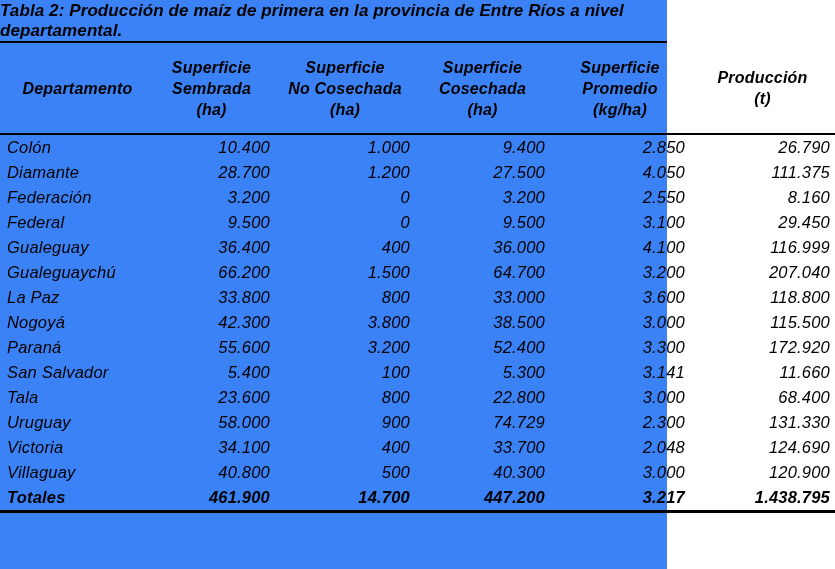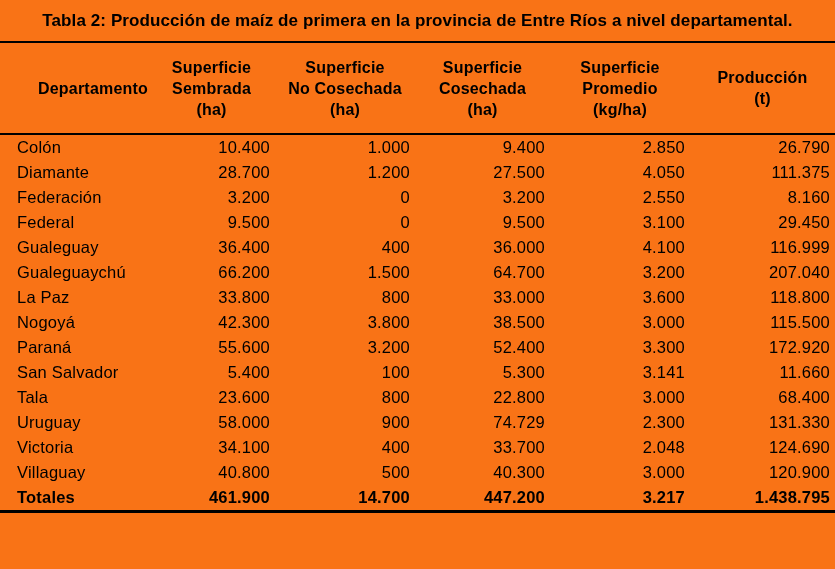--- a/index.html
+++ b/index.html
@@ -8,23 +8,24 @@
     background: #ffffff;
   }
   body {
     width: 835px;
     height: 569px;
     overflow: hidden;
     font-family: "Liberation Sans", sans-serif;
     color: #000000;
   }
   .page {
-    width: 835px;
+    width: 667px;
     height: 569px;
-    background: #f97316;
+    background: #3b82f6;
+    font-style: italic;
   }
   .title {
     height: 41px;
     display: flex;
     align-items: center;
     justify-content: center;
     font-weight: bold;
     font-size: 17px;
     letter-spacing: 0.1px;
     border-bottom: 2px solid #000000;
@@ -42,35 +43,35 @@
   table.prod th {
     font-size: 16px;
     font-weight: bold;
     vertical-align: middle;
     text-align: center;
     line-height: 21px;
     padding: 0;
     letter-spacing: 0.2px;
   }
   table.prod th.col-dept {
-    text-align: right;
+    text-align: center;
     padding-left: 7px;
   }
   table.prod td {
     height: 25px;
     font-size: 16.5px;
     line-height: 25px;
     padding: 0;
     letter-spacing: 0.2px;
     white-space: nowrap;
     overflow: hidden;
   }
   table.prod td.dept {
     text-align: left;
-    padding-left: 17px;
+    padding-left: 7px;
   }
   table.prod td.num {
     text-align: right;
     padding-right: 5px;
   }
   table.prod tr.totals td {
     font-weight: bold;
   }
 </style>
 </head>

